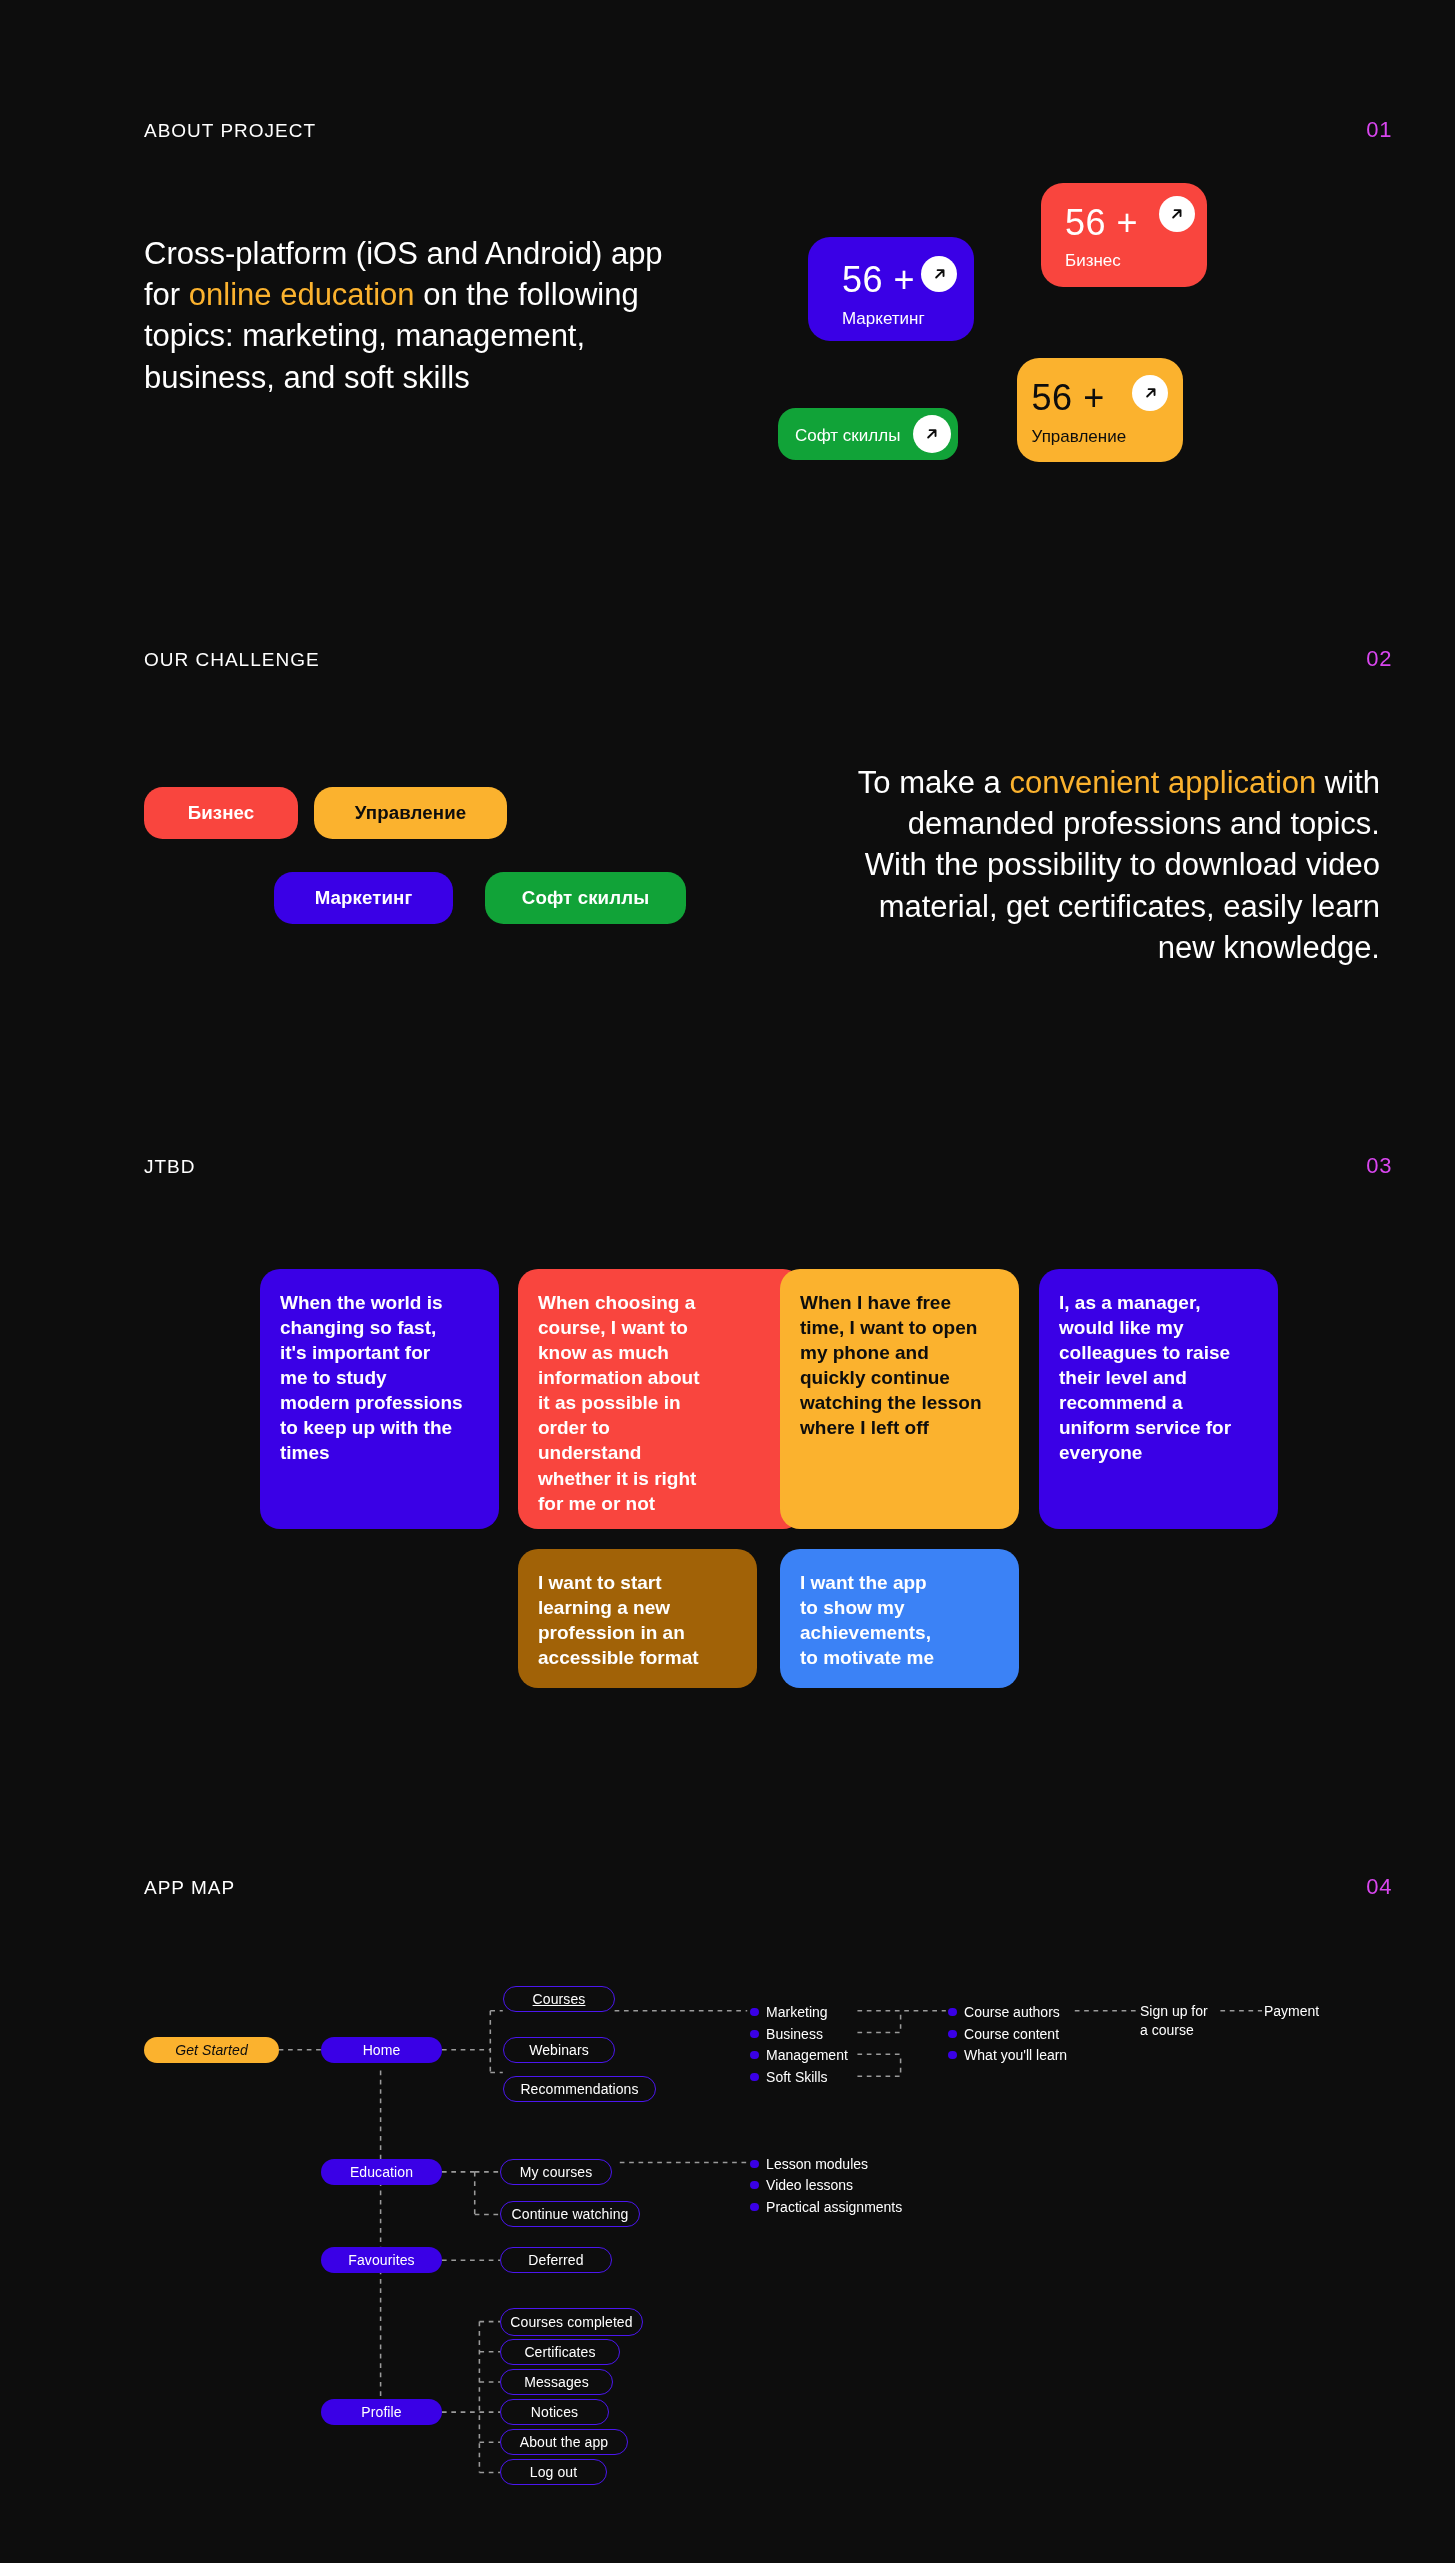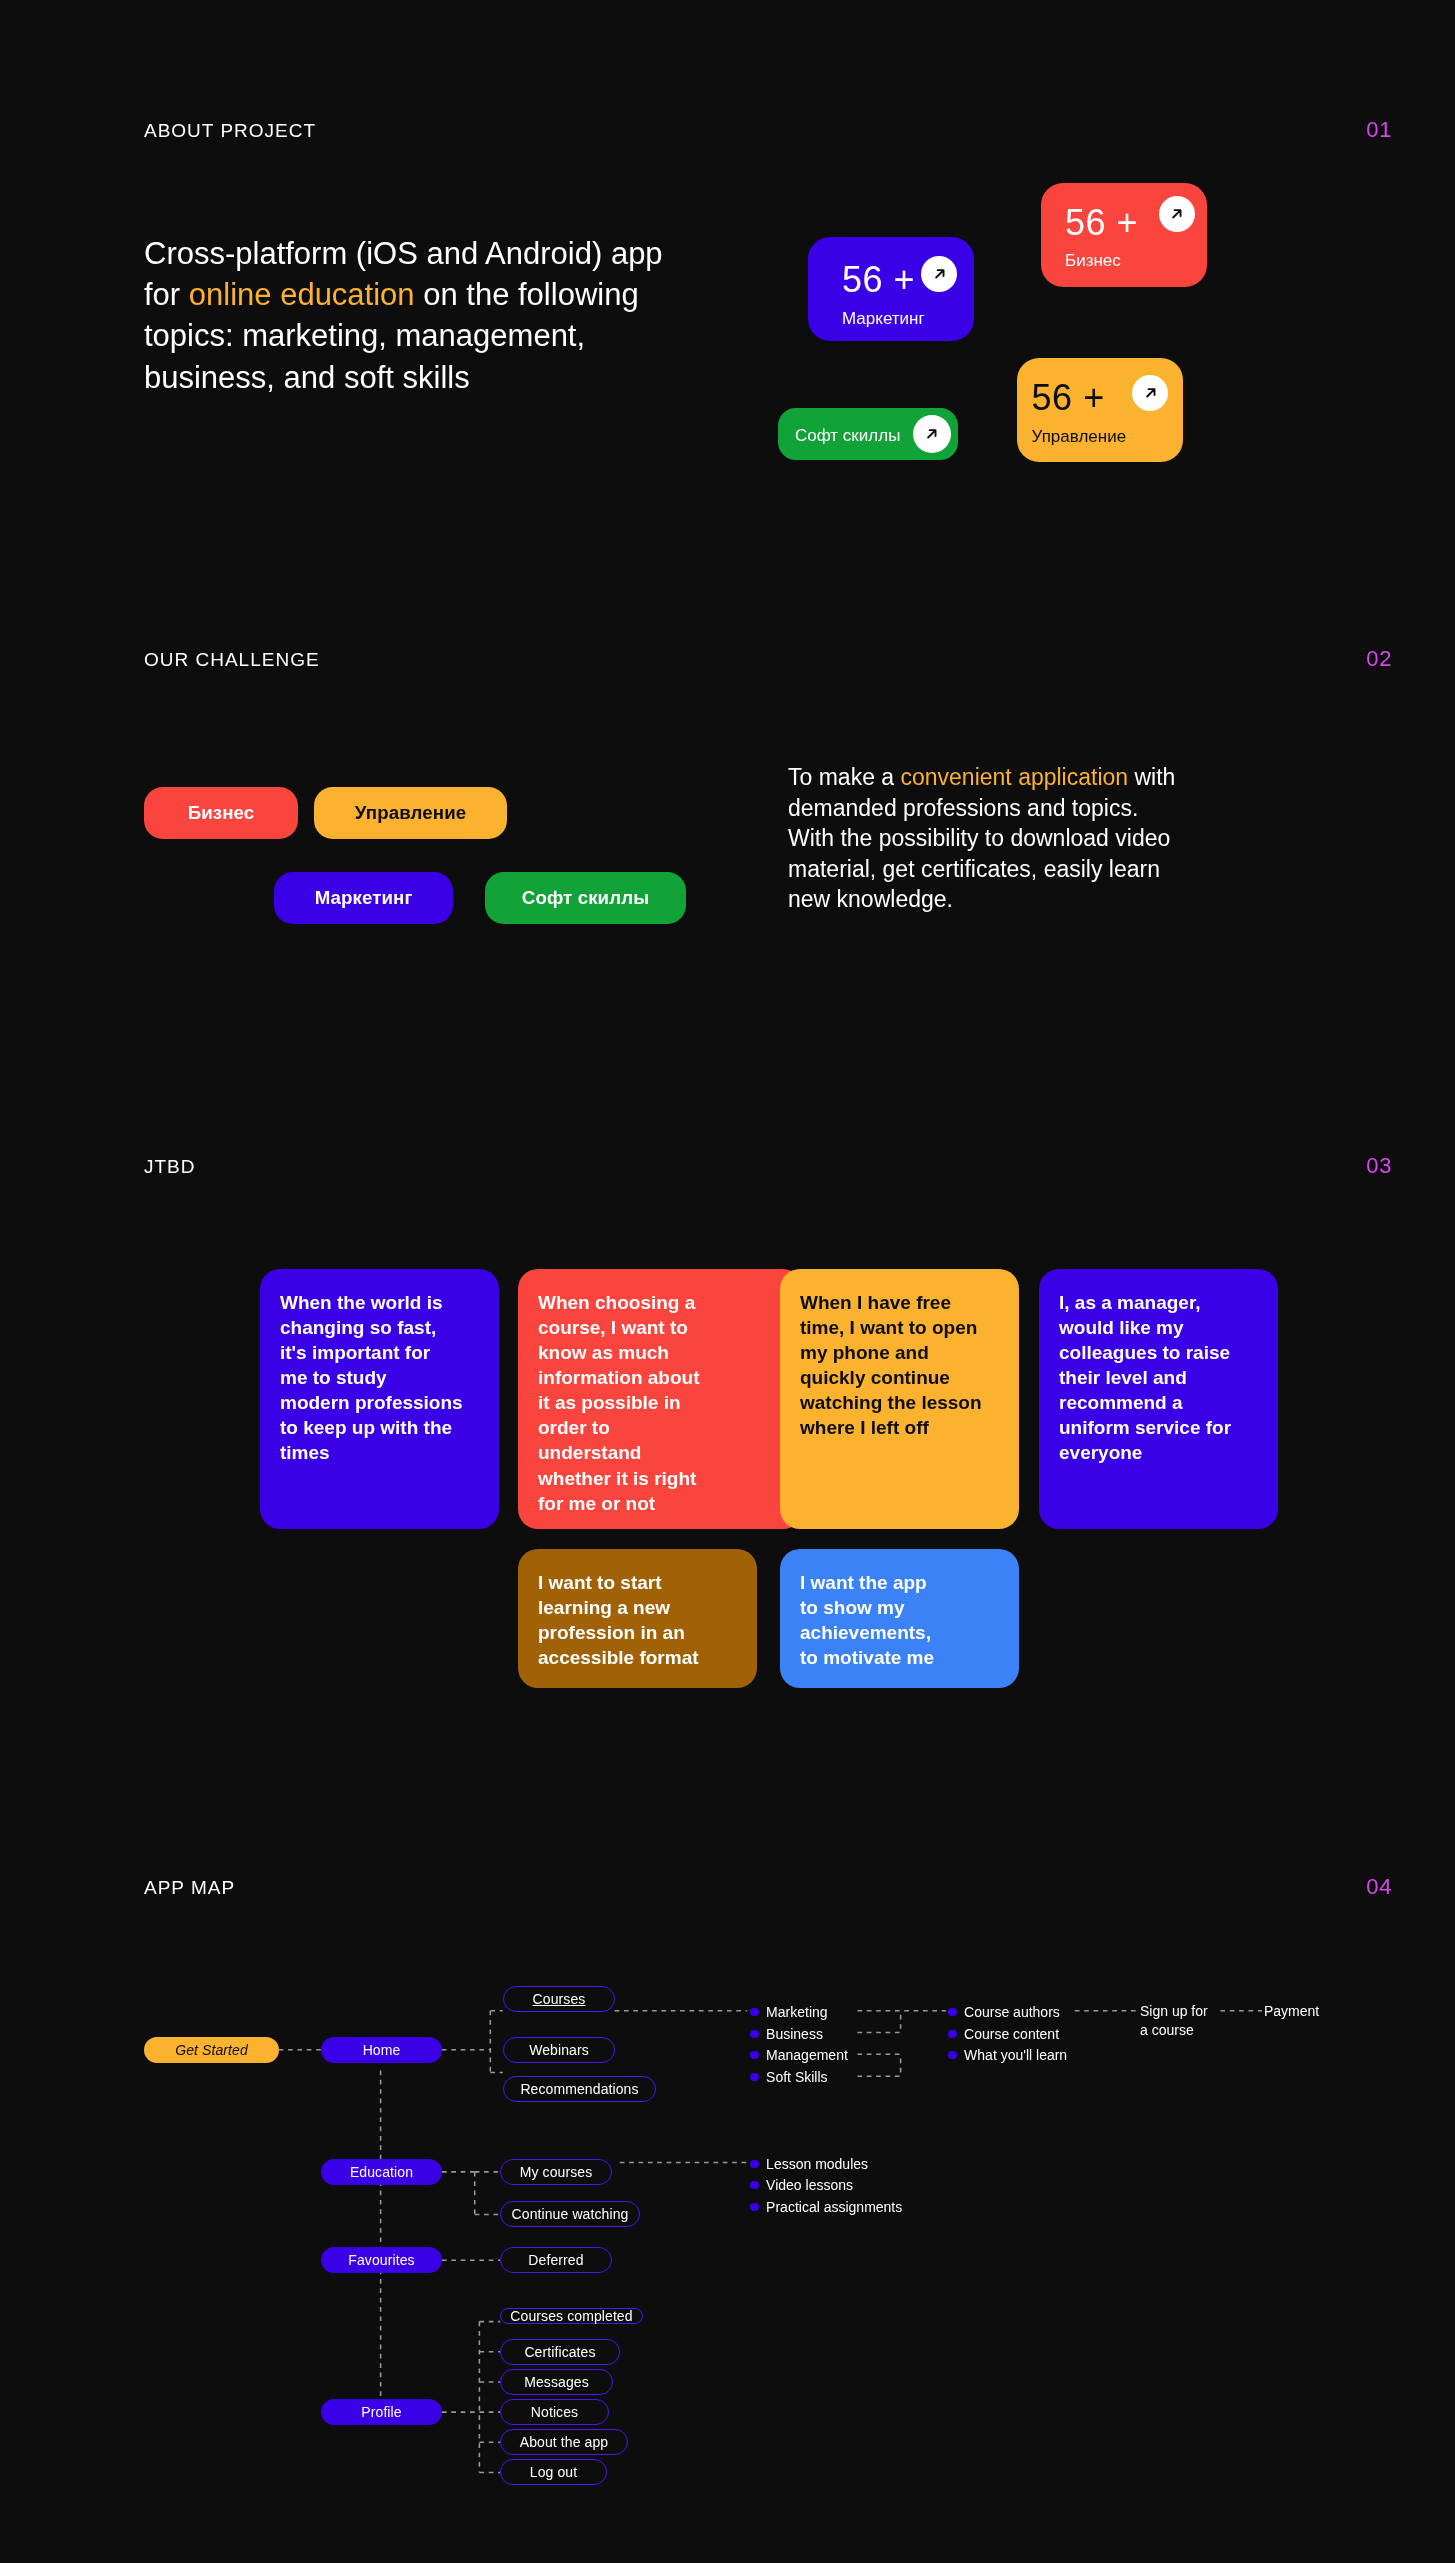--- a/index.html
+++ b/index.html
@@ -127,26 +127,27 @@
     font-weight: 700;
     letter-spacing: 0.1px;
   }
   #pill-business   { left: 104px;  top: 787px; width: 154px; height: 52px; background: #f9453e; color: #fff; }
   #pill-management { left: 274px;  top: 787px; width: 193px; height: 52px; background: #fbb22e; color: #0d0d0d; }
   #pill-marketing  { left: 234px;  top: 872px; width: 179px; height: 52px; background: #3a00e6; color: #fff; }
   #pill-soft       { left: 445px;  top: 872px; width: 201px; height: 52px; background: #11a338; color: #fff; }
 
   #challenge-copy {
     position: absolute;
-    left: 748px;
+    left: 716px;
     top: 762px;
     width: 624px;
-    font-size: 23px;
+    font-size: 31px;
     line-height: 1.33;
     color: #ffffff;
+    text-align: right;
   }
   #challenge-copy .hl { color: #fbb22e; }
 
   
   #sec03-head { top: 1153px; }
   .jtbd-card {
     position: absolute;
     border-radius: 20px;
     padding: 21px 20px;
     font-size: 19px;
@@ -427,21 +428,21 @@
       <span class="dot"></span>
       <span>Video lessons</span>
     </div>
     <div class="bullet-item" style="left:710px; top:255px;">
       <span class="dot"></span>
       <span>Practical assignments</span>
     </div>
 
     <div class="node outline" style="left:460px; top:303px; width:112px; height:26px;">Deferred</div>
 
-    <div class="node outline" style="left:460px; top:364px; width:143px; height:16px;">Courses completed</div>
+    <div class="node outline" style="left:460px; top:364px; width:143px; height:28px;">Courses completed</div>
     <div class="node outline" style="left:460px; top:395px; width:120px; height:26px;">Certificates</div>
     <div class="node outline" style="left:460px; top:425px; width:113px; height:26px;">Messages</div>
     <div class="node outline" style="left:460px; top:455px; width:109px; height:26px;">Notices</div>
     <div class="node outline" style="left:460px; top:485px; width:128px; height:26px;">About the app</div>
     <div class="node outline" style="left:460px; top:515px; width:107px; height:26px;">Log out</div>
 
   </div>
 
 </div>
 

